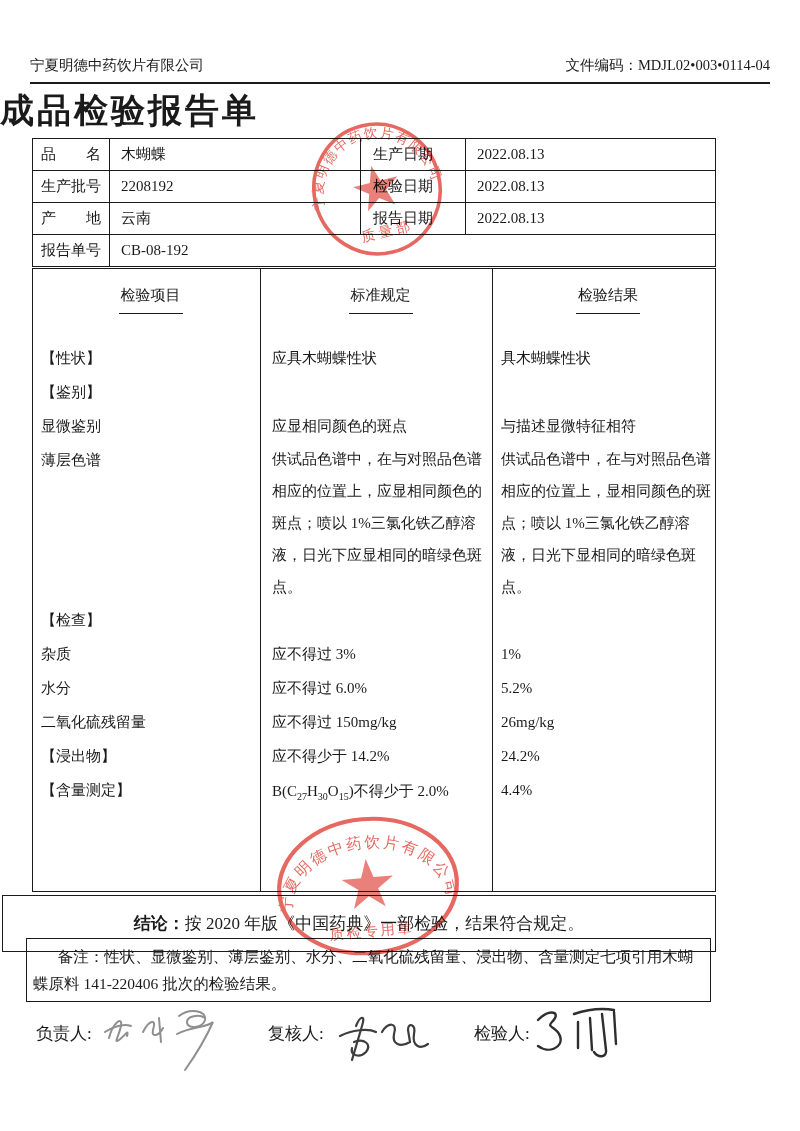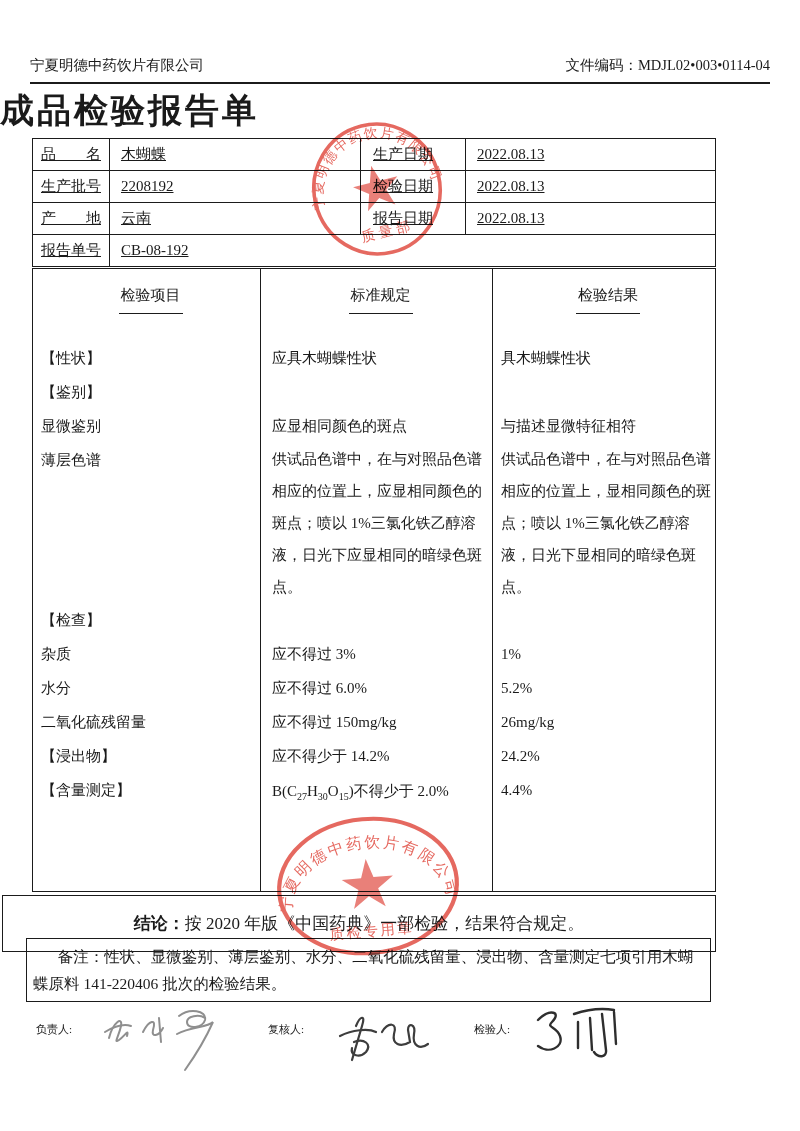--- a/index.html
+++ b/index.html
@@ -12,21 +12,21 @@
   
   .hdr { position:absolute; top:56px; left:30px; right:30px; display:flex; justify-content:space-between; font-size:14.5px; }
   .hdr-rule { position:absolute; top:82px; left:30px; width:740px; height:2px; background:#1b1b1b; }
   .title { position:absolute; top:88px; left:0; width:800px; text-align:left; font-size:34px; font-weight:bold; letter-spacing:3px; }
   
   .info {
     position:absolute; top:138px; left:32px; width:684px;
     display:grid; grid-template-columns:77px 251px 105px 1fr; grid-auto-rows:32px;
     border-left:1px solid #1b1b1b; border-top:1px solid #1b1b1b; font-size:15px;
   }
-  .info > div { border-right:1px solid #1b1b1b; border-bottom:1px solid #1b1b1b; display:flex; align-items:center; padding-left:8px;text-decoration:underline; }
+  .info > div { border-right:1px solid #1b1b1b; border-bottom:1px solid #1b1b1b; display:flex; align-items:center; padding-left:8px; }
   .info .val { padding-left:11px; }
   .info .dlab { padding-left:12px; }
   .info .span3 { grid-column:2 / 5; }
   
   .main {
     position:absolute; top:268px; left:32px; width:684px; height:624px;
     display:grid; grid-template-columns:228px 232px 1fr;
     grid-template-rows:58px 14px 34px 34px 34px auto 34px 34px 34px 34px 34px auto 1fr;
     border:1px solid #1b1b1b; font-size:15px;
   }
@@ -45,21 +45,21 @@
     border:1px solid #1b1b1b; display:flex; align-items:center; justify-content:center;
     font-size:17px;
   }
   .conclusion b { font-weight:bold; }
   .note {
     position:absolute; top:938px; left:26px; width:685px; height:64px;
     border:1px solid #1b1b1b; font-size:15.5px; line-height:27px; padding:4px 8px 0 6px;
   }
   .note p { text-indent:1.6em; }
   
-  .sig-label { position:absolute; font-size:11px; }
+  .sig-label { position:absolute; font-size:17px; }
   .sig-svg { position:absolute; pointer-events:none; }
   
   .stamp { position:absolute; pointer-events:none; mix-blend-mode:multiply; opacity:.88; }
 </style>
 </head>
 <body>
 
 <div class="page">
 
   <div class="hdr">

